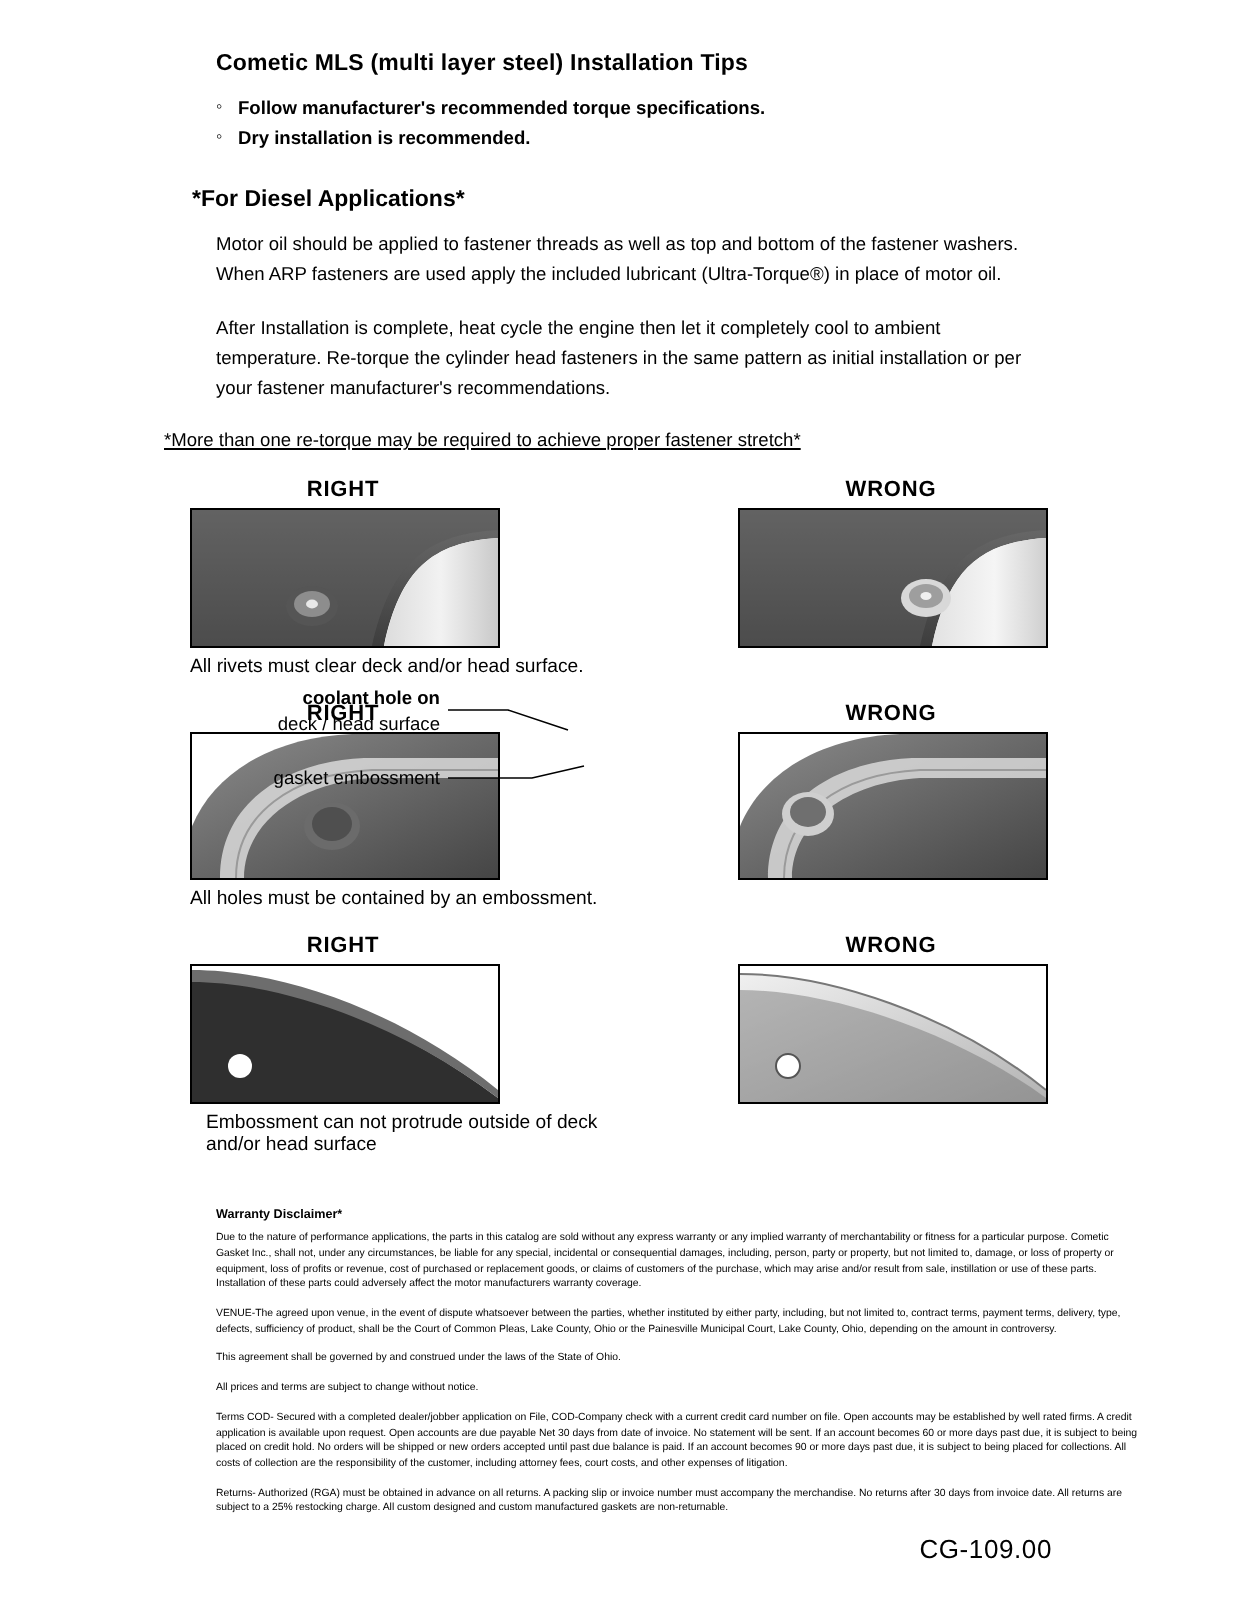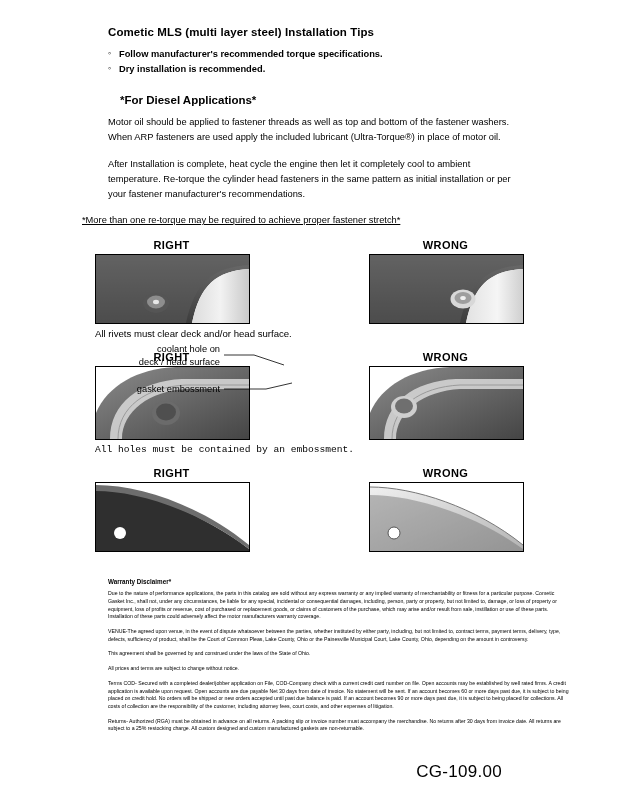--- a/index.html
+++ b/index.html
@@ -61,21 +61,21 @@
   ul.sub > li::before {
     content: "\2022";
     position: absolute;
     left: 0;
     top: -1px;
     font-size: 9px;
   }
   h2.subtitle {
     font-size: 11.5px;
     font-weight: bold;
-    margin: 17px 0 9px 80px;
+    margin: 17px 0 9px 56px;
   }
   p.body {
     font-size: 9.3px;
     line-height: 1.62;
     margin: 0 0 0 68px;
     max-width: 446px;
   }
   p.body + p.body {
     margin-top: 12px;
   }
@@ -119,21 +119,21 @@
   .caption {
     font-size: 9.6px;
     margin: 4px 0 0 0;
     text-align: left;
     padding-left: 0;
   }
   .caprow {
     margin-left: 55px;
     width: 320px;
   }
-  .caprow.wide { width: 340px; font-family: Liberation Mono, monospace; }
+  .caprow.wide { width: 340px; }
 
   
   .callouts {
     position: absolute;
     left: 0;
     top: 0;
     width: 618px;
     height: 100%;
     pointer-events: none;
   }
@@ -155,23 +155,23 @@
     margin: 0 0 5px 0;
   }
   .warranty p {
     font-size: 5.2px;
     line-height: 1.48;
     margin: 0 0 7px 0;
     text-align: left;
   }
   .docnum {
     position: absolute;
-    right: 60px;
+    right: 36px;
     bottom: 18px;
-    font-size: 17px;
+    font-size: 13px;
     letter-spacing: 0.3px;
   }
 </style>
 </head>
 <body>
 
 <div class="page">
 
   <h1 class="title">Cometic MLS (multi layer steel) Installation Tips</h1>
 
@@ -311,23 +311,27 @@
             </defs>
             <rect x="0" y="0" width="153" height="68" fill="#ffffff"></rect>
             <path d="M0,4 C44,4 106,24 153,62 L153,68 L0,68 Z" fill="url(#g5)"></path>
             <path d="M0,12 C44,12 106,32 153,66 L153,68 L0,68 Z" fill="#6f6f6f" opacity="0.45"></path>
             <path d="M0,4 C44,4 106,24 153,62" fill="none" stroke="#777" stroke-width="1"></path>
             <circle cx="24" cy="50" r="6" fill="#ffffff" stroke="#555" stroke-width="1"></circle>
           </svg>
         </div>
       </div>
     </div>
+    <div class="caprow wide">
+      <p class="caption" style="white-space: pre-line; padding-left:8px">Embossment can not protrude outside of deck
+and/or head surface</p>
+    </div>
 
     <div class="callouts">
-      <div class="callout-text" style="left:60px; top:105px; width:120px;">coolant hole on</div>
+      <div class="callout-text" style="left:60px; top:105px; width:120px;font-weight:bold;">coolant hole on</div>
       <div class="callout-text" style="left:35px; top:118px; width:145px;">deck / head surface</div>
       <div class="callout-text" style="left:40px; top:145px; width:140px;">gasket embossment</div>
       <svg width="618" height="260" style="position:absolute; left:0; top:0;">
         <polyline points="184,116 214,116 244,126" fill="none" stroke="#000" stroke-width="0.8"></polyline>
         <polyline points="184,150 226,150 252,144" fill="none" stroke="#000" stroke-width="0.8"></polyline>
       </svg>
     </div>
   </div>
 
   <div class="warranty">

